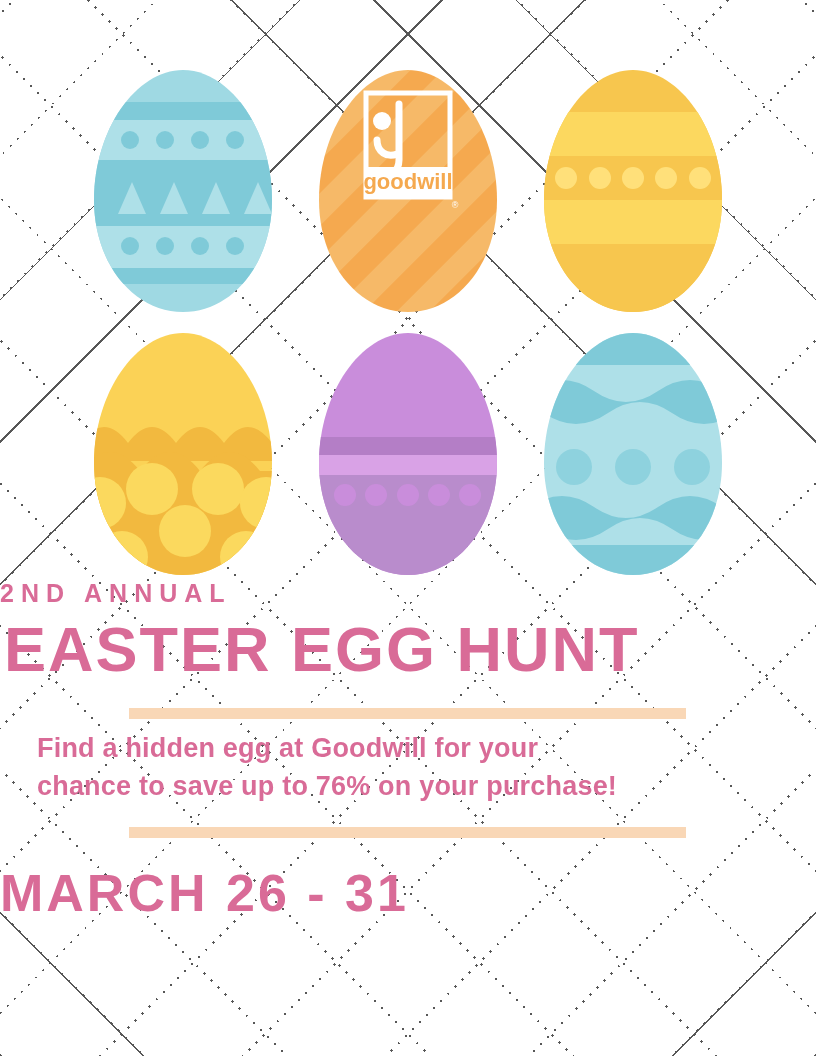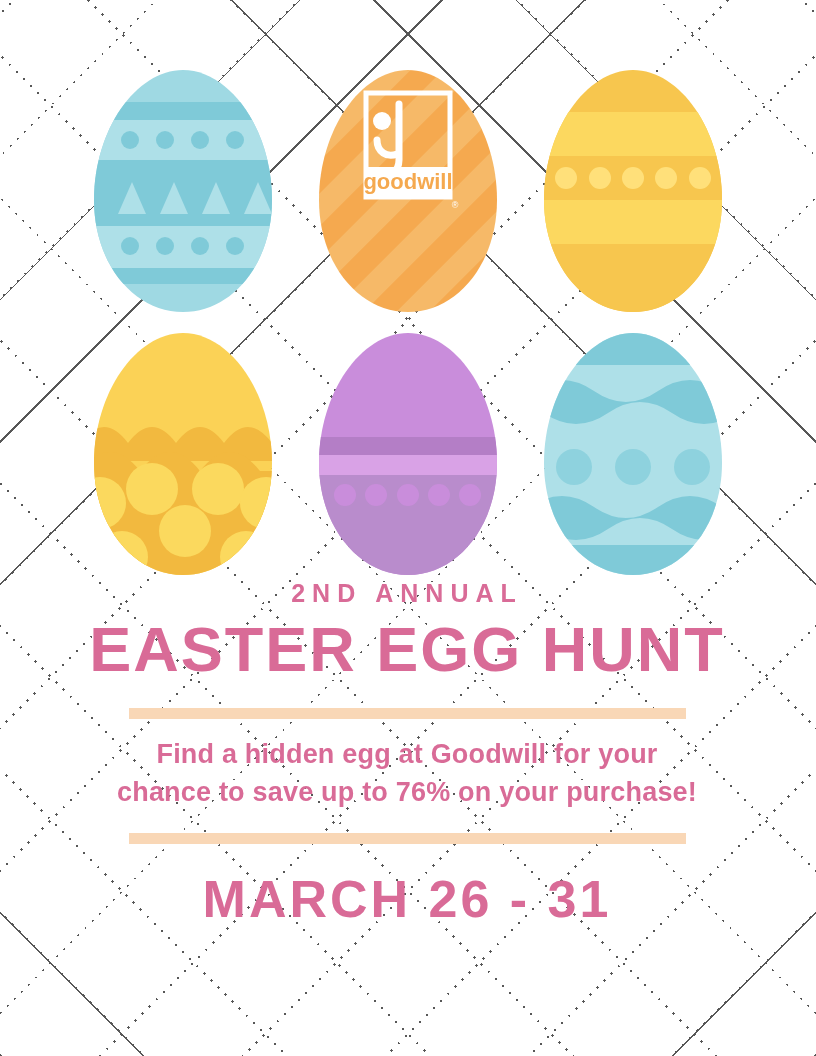--- a/index.html
+++ b/index.html
@@ -47,21 +47,21 @@
     display:grid;
     grid-template-columns:repeat(3,1fr);
     grid-template-rows:repeat(2,1fr);
     column-gap:26px;row-gap:6px;
   }
   .egg-cell{position:relative;display:flex;align-items:center;justify-content:center;}
   .egg-svg{display:block;}
   .text-block{
     position:absolute;
     left:0;right:2px;top:580px;
-    text-align:center;
+    text-align:left;
   }
   .kicker{
     color:#d96b97;
     font-size:25px;
     font-weight:bold;
     letter-spacing:7px;
     margin:0 0 8px 0;
     line-height:1.1;
   }
   .headline{
@@ -76,21 +76,21 @@
     width:557px;height:11px;
     background:#f9d7b6;
     margin:26px auto 0 auto;
   }
   .rule.bottom{margin:22px auto 0 auto;}
   .body-copy{
     color:#d96b97;
     font-size:27px;
     font-weight:bold;
     line-height:1.42;
-    margin:16px auto 0 auto;
+    margin:10px auto 0 auto;
     width:740px;
     letter-spacing:.2px;
   }
   .dateline{
     color:#d96b97;
     font-size:52px;
     font-weight:bold;
     letter-spacing:3px;
     margin:28px 0 4px 0;
     line-height:1.05;

